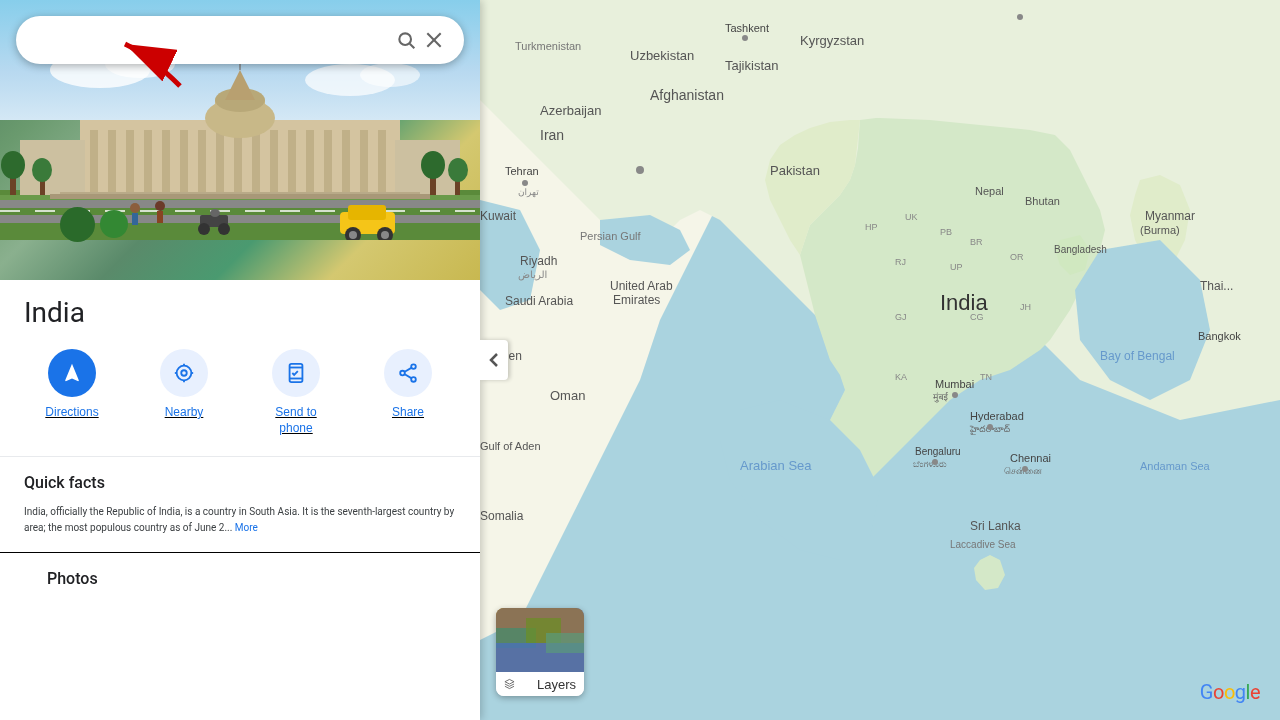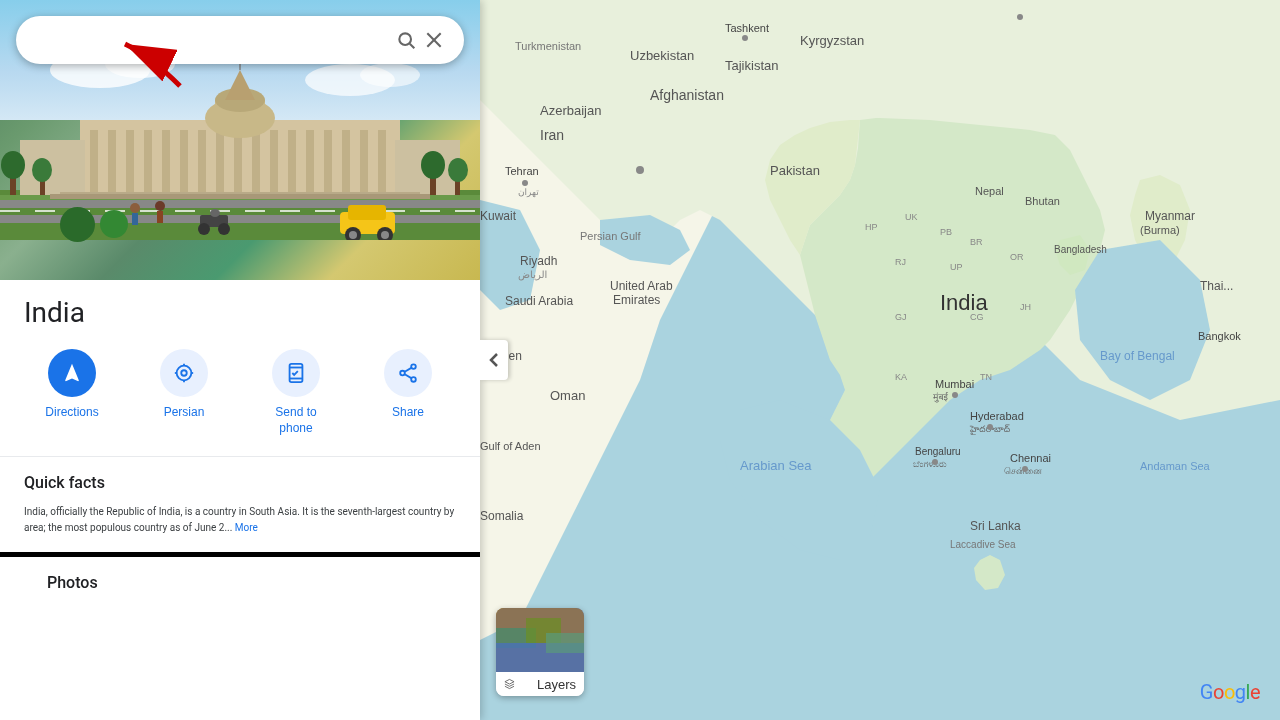--- a/index.html
+++ b/index.html
@@ -85,20 +85,21 @@
       margin-bottom: 0;
       padding: 16px 24px 0 24px;
     }
 
     
     .action-buttons {
       display: flex;
       justify-content: space-around;
       padding: 20px 16px;
       border-bottom: 1px solid #e8eaed;
+      text-decoration: underline;
     }
 
     .action-btn {
       display: flex;
       flex-direction: column;
       align-items: center;
       gap: 8px;
       cursor: pointer;
       background: none;
       border: none;
@@ -124,21 +125,21 @@
     .action-btn-label {
       font-size: 12px;
       color: #1a73e8;
       text-align: center;
       line-height: 1.3;
     }
 
     
     .section {
       padding: 16px 24px;
-      border-bottom: 5px solid #000000;
+      border-bottom: 1px solid #000000;
     }
 
     .section-title {
       font-size: 16px;
       font-weight: 500;
       color: #202124;
       margin-bottom: 12px;
     }
 
     .section-text {
@@ -388,21 +389,21 @@
       <div class="action-btn-icon">
         <svg width="22" height="22" viewBox="0 0 24 24" fill="none" stroke="#1a73e8" stroke-width="2">
           <circle cx="12" cy="12" r="3"></circle>
           <circle cx="12" cy="12" r="8"></circle>
           <line x1="12" y1="2" x2="12" y2="4"></line>
           <line x1="12" y1="20" x2="12" y2="22"></line>
           <line x1="2" y1="12" x2="4" y2="12"></line>
           <line x1="20" y1="12" x2="22" y2="12"></line>
         </svg>
       </div>
-      <span class="action-btn-label">Persian</span>
+      <span class="action-btn-label">Nearby</span>
     </button>
 
     <button class="action-btn">
       <div class="action-btn-icon">
         <svg width="22" height="22" viewBox="0 0 24 24" fill="none" stroke="#1a73e8" stroke-width="2">
           <rect x="5" y="2" width="14" height="20" rx="2"></rect>
           <line x1="5" y1="6" x2="19" y2="6"></line>
           <line x1="5" y1="18" x2="19" y2="18"></line>
           <polyline points="8 12 10 14 14 10"></polyline>
         </svg>

